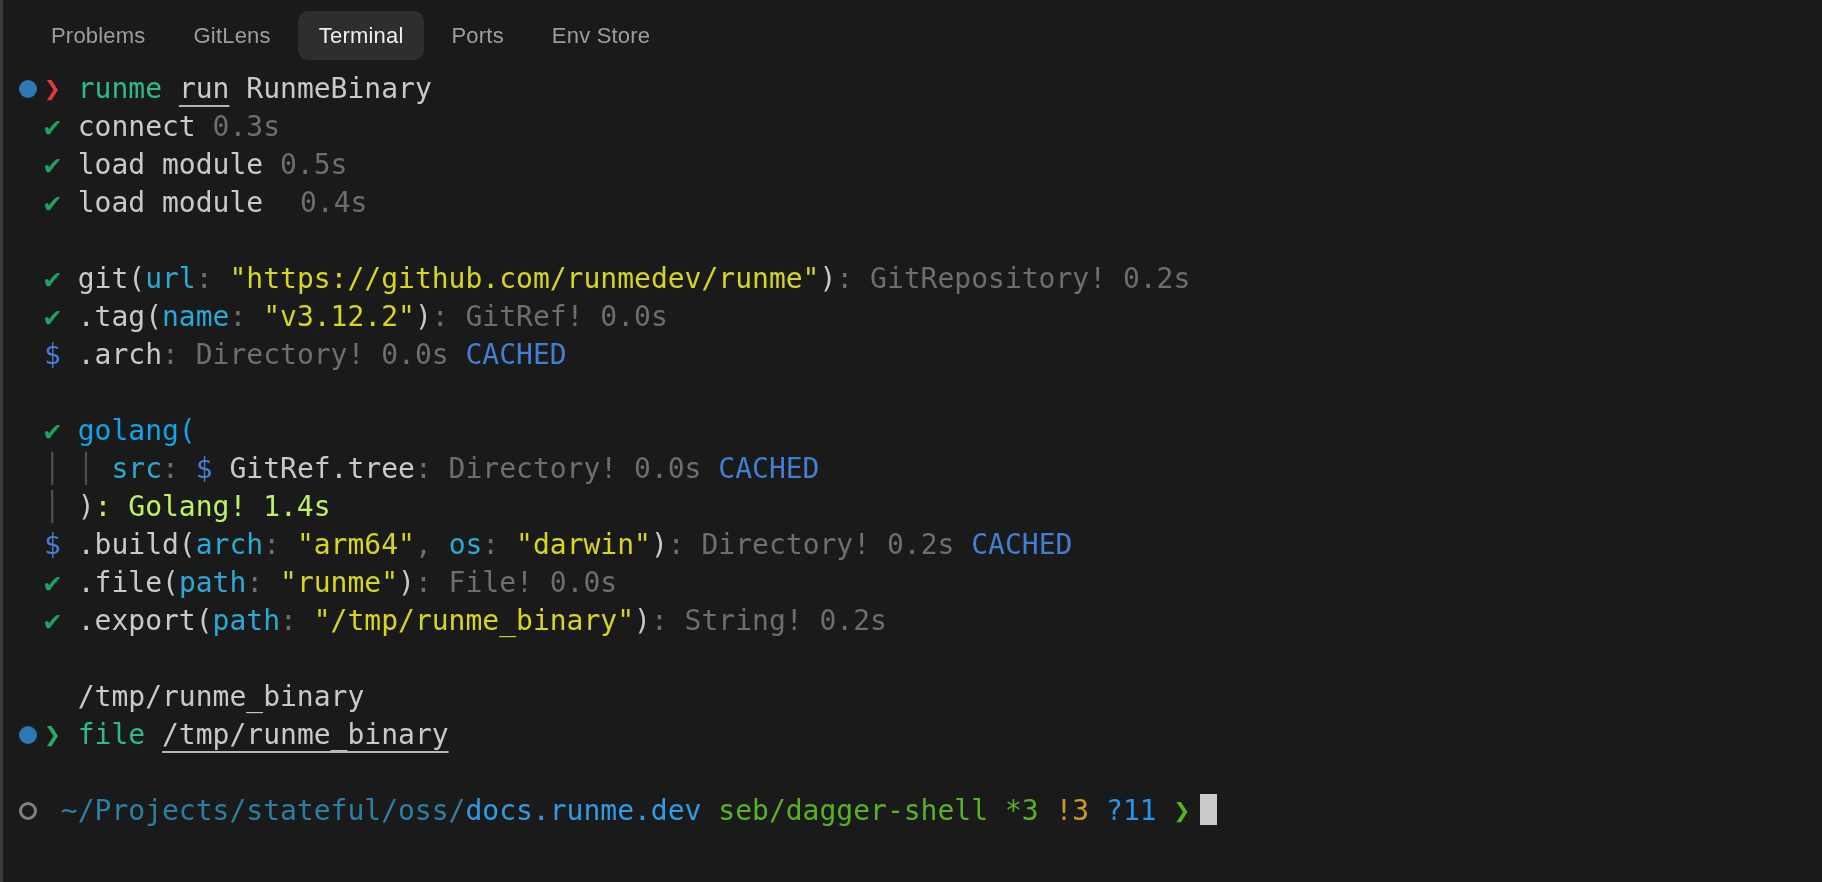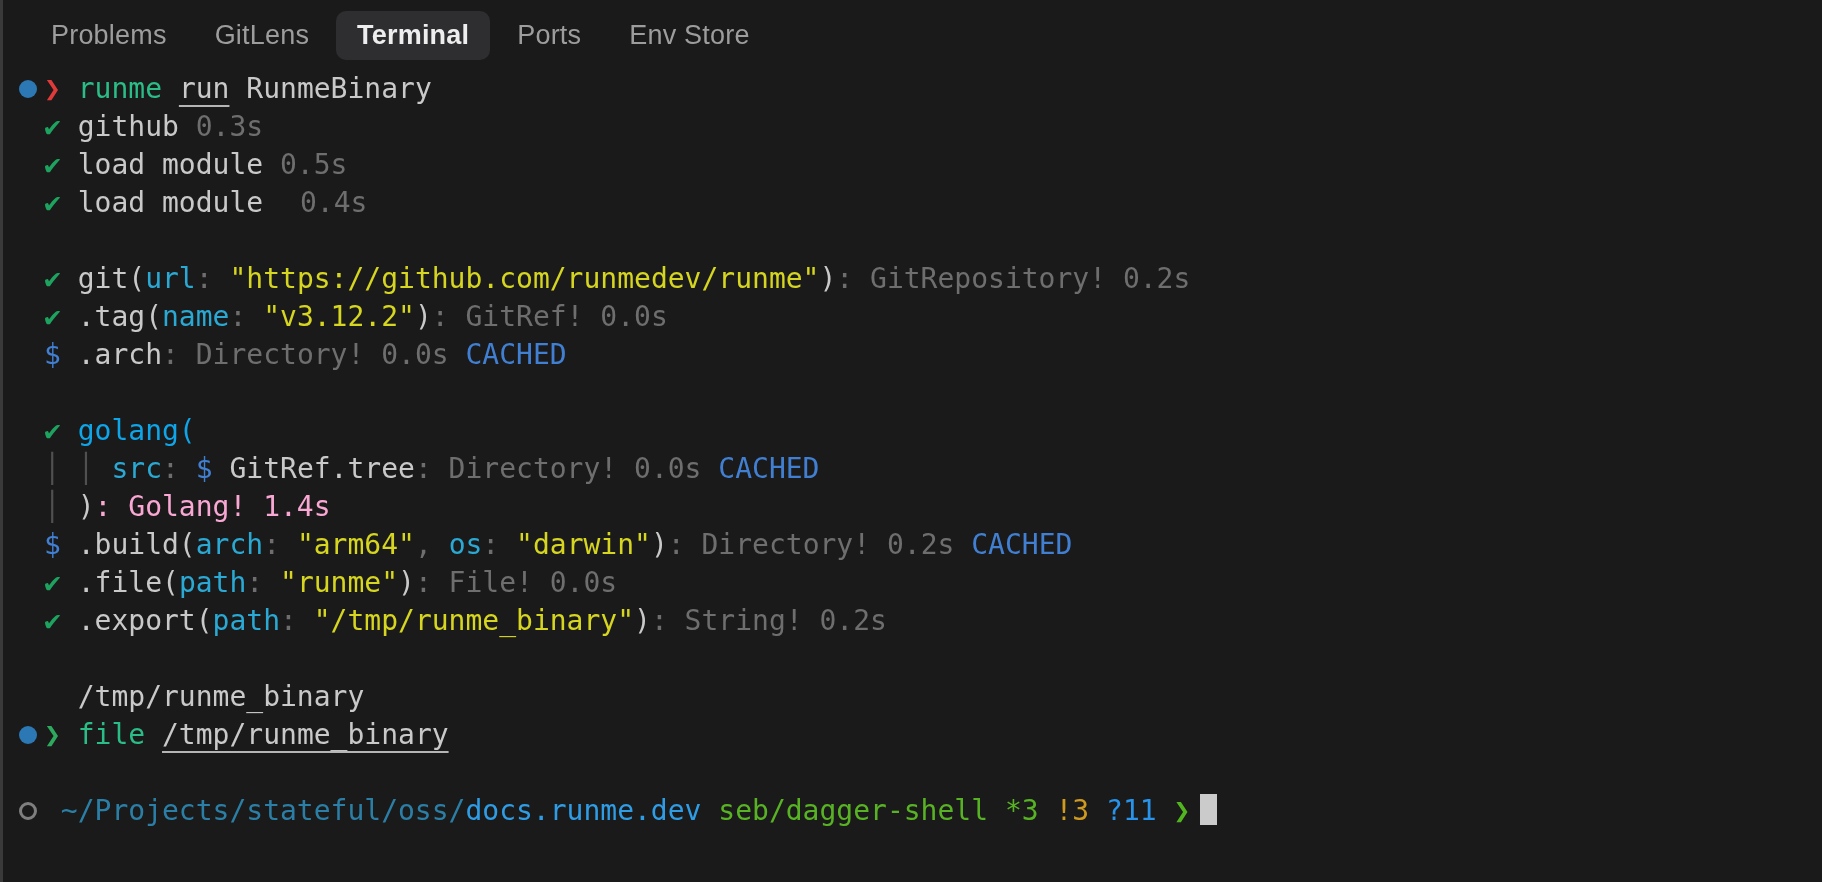--- a/index.html
+++ b/index.html
@@ -14,28 +14,28 @@
     content:"";position:absolute;left:0;top:0;bottom:0;width:3px;
     background:#3a3a3a;
   }
   
   .tabbar{
     display:flex;align-items:flex-start;
     padding:11px 0 0 30px;height:61px;
     box-sizing:border-box;
   }
   .tab{
-    font-size:27px;line-height:49px;height:49px;
+    font-size:22px;line-height:49px;height:49px;
     padding:0 21px;margin-right:6px;
     color:#9d9d9d;border-radius:10px;
     cursor:pointer;white-space:nowrap;
     letter-spacing:.2px;
   }
   .tab.active{
-    background:#2e2e31;color:#eeeeee;font-weight:bold;
+    background:#2e2e31;color:#eeeeee;font-weight:normal;
   }
   
   .terminal{
     padding-top:9px;
     font-family:"DejaVu Sans Mono", monospace;
     font-size:28px;
   }
   .tline{
     display:flex;align-items:center;
     height:38px;line-height:38px;
@@ -67,31 +67,31 @@
 <div id="app">
   <div class="tabbar" id="tabbar">
       <div class="tab">Problems</div>
       <div class="tab">GitLens</div>
       <div class="tab active">Terminal</div>
       <div class="tab">Ports</div>
       <div class="tab">Env Store</div>
     </div>
   <div class="terminal" id="terminal">
       <div class="tline"><span class="gutter"><span class="dot" style="background: rgb(43, 120, 180);"></span></span><span class="seg" style="color: rgb(224, 58, 58);">❯ </span><span class="seg" style="color: rgb(43, 189, 135);">runme</span><span class="seg" style="color: rgb(201, 201, 201);"> </span><span class="seg u" style="color: rgb(201, 201, 201);">run</span><span class="seg" style="color: rgb(201, 201, 201);"> RunmeBinary</span></div>
-      <div class="tline"><span class="gutter"></span><span class="seg" style="color: rgb(29, 163, 95);">✔ </span><span class="seg" style="color: rgb(201, 201, 201);">github </span><span class="seg" style="color: rgb(110, 110, 110);">0.3s</span></div>
+      <div class="tline"><span class="gutter"></span><span class="seg" style="color: rgb(29, 163, 95);">✔ </span><span class="seg" style="color: rgb(201, 201, 201);">connect </span><span class="seg" style="color: rgb(110, 110, 110);">0.3s</span></div>
       <div class="tline"><span class="gutter"></span><span class="seg" style="color: rgb(29, 163, 95);">✔ </span><span class="seg" style="color: rgb(201, 201, 201);">load module </span><span class="seg" style="color: rgb(110, 110, 110);">0.5s</span></div>
       <div class="tline"><span class="gutter"></span><span class="seg" style="color: rgb(29, 163, 95);">✔ </span><span class="seg" style="color: rgb(201, 201, 201);">load module </span><span class="seg" style="color: rgb(110, 110, 110); margin-left: 20px;">0.4s</span></div>
       <div class="tline"><span class="gutter"></span></div>
       <div class="tline"><span class="gutter"></span><span class="seg" style="color: rgb(29, 163, 95);">✔ </span><span class="seg" style="color: rgb(201, 201, 201);">git(</span><span class="seg" style="color: rgb(42, 169, 212);">url</span><span class="seg" style="color: rgb(110, 110, 110);">: </span><span class="seg" style="color: rgb(214, 213, 31);">"https://github.com/runmedev/runme"</span><span class="seg" style="color: rgb(201, 201, 201);">)</span><span class="seg" style="color: rgb(110, 110, 110);">: GitRepository! 0.2s</span></div>
       <div class="tline"><span class="gutter"></span><span class="seg" style="color: rgb(29, 163, 95);">✔ </span><span class="seg" style="color: rgb(201, 201, 201);">.tag(</span><span class="seg" style="color: rgb(42, 169, 212);">name</span><span class="seg" style="color: rgb(110, 110, 110);">: </span><span class="seg" style="color: rgb(214, 213, 31);">"v3.12.2"</span><span class="seg" style="color: rgb(201, 201, 201);">)</span><span class="seg" style="color: rgb(110, 110, 110);">: GitRef! 0.0s</span></div>
       <div class="tline"><span class="gutter"></span><span class="seg" style="color: rgb(65, 127, 210);">$ </span><span class="seg" style="color: rgb(201, 201, 201);">.arch</span><span class="seg" style="color: rgb(110, 110, 110);">: Directory! 0.0s </span><span class="seg" style="color: rgb(65, 127, 210);">CACHED</span></div>
       <div class="tline"><span class="gutter"></span></div>
       <div class="tline"><span class="gutter"></span><span class="seg" style="color: rgb(29, 163, 95);">✔ </span><span class="seg" style="color: #0ea5e9;">golang(</span></div>
       <div class="tline"><span class="gutter"></span><span class="seg" style="color: rgb(80, 80, 80);">│ </span><span class="seg" style="color: rgb(80, 80, 80);">│ </span><span class="seg" style="color: rgb(42, 169, 212);">src</span><span class="seg" style="color: rgb(110, 110, 110);">: </span><span class="seg" style="color: rgb(65, 127, 210);">$</span><span class="seg" style="color: rgb(201, 201, 201);"> GitRef.tree</span><span class="seg" style="color: rgb(110, 110, 110);">: Directory! 0.0s </span><span class="seg" style="color: rgb(65, 127, 210);">CACHED</span></div>
-      <div class="tline"><span class="gutter"></span><span class="seg" style="color: rgb(80, 80, 80);">│ </span><span class="seg" style="color: rgb(201, 201, 201);">)</span><span class="seg" style="color: #f9a8d4;">: Golang! 1.4s</span></div>
+      <div class="tline"><span class="gutter"></span><span class="seg" style="color: rgb(80, 80, 80);">│ </span><span class="seg" style="color: rgb(201, 201, 201);">)</span><span class="seg" style="color: #bef264;">: Golang! 1.4s</span></div>
       <div class="tline"><span class="gutter"></span><span class="seg" style="color: rgb(65, 127, 210);">$ </span><span class="seg" style="color: rgb(201, 201, 201);">.build(</span><span class="seg" style="color: rgb(42, 169, 212);">arch</span><span class="seg" style="color: rgb(110, 110, 110);">: </span><span class="seg" style="color: rgb(214, 213, 31);">"arm64"</span><span class="seg" style="color: rgb(110, 110, 110);">, </span><span class="seg" style="color: rgb(42, 169, 212);">os</span><span class="seg" style="color: rgb(110, 110, 110);">: </span><span class="seg" style="color: rgb(214, 213, 31);">"darwin"</span><span class="seg" style="color: rgb(201, 201, 201);">)</span><span class="seg" style="color: rgb(110, 110, 110);">: Directory! 0.2s </span><span class="seg" style="color: rgb(65, 127, 210);">CACHED</span></div>
       <div class="tline"><span class="gutter"></span><span class="seg" style="color: rgb(29, 163, 95);">✔ </span><span class="seg" style="color: rgb(201, 201, 201);">.file(</span><span class="seg" style="color: rgb(42, 169, 212);">path</span><span class="seg" style="color: rgb(110, 110, 110);">: </span><span class="seg" style="color: rgb(214, 213, 31);">"runme"</span><span class="seg" style="color: rgb(201, 201, 201);">)</span><span class="seg" style="color: rgb(110, 110, 110);">: File! 0.0s</span></div>
       <div class="tline"><span class="gutter"></span><span class="seg" style="color: rgb(29, 163, 95);">✔ </span><span class="seg" style="color: rgb(201, 201, 201);">.export(</span><span class="seg" style="color: rgb(42, 169, 212);">path</span><span class="seg" style="color: rgb(110, 110, 110);">: </span><span class="seg" style="color: rgb(214, 213, 31);">"/tmp/runme_binary"</span><span class="seg" style="color: rgb(201, 201, 201);">)</span><span class="seg" style="color: rgb(110, 110, 110);">: String! 0.2s</span></div>
       <div class="tline"><span class="gutter"></span></div>
       <div class="tline"><span class="gutter"></span><span class="seg" style="color: rgb(201, 201, 201);">  /tmp/runme_binary</span></div>
       <div class="tline"><span class="gutter"><span class="dot" style="background: rgb(43, 120, 180);"></span></span><span class="seg" style="color: rgb(45, 170, 94);">❯ </span><span class="seg" style="color: rgb(43, 189, 135);">file</span><span class="seg" style="color: rgb(201, 201, 201);"> </span><span class="seg u" style="color: rgb(201, 201, 201);">/tmp/runme_binary</span></div>
       <div class="tline"><span class="gutter"></span></div>
       <div class="tline"><span class="gutter"><span class="ring"></span></span><span class="seg" style="color: rgb(43, 127, 166);"> ~/Projects/stateful/oss/</span><span class="seg b" style="color: rgb(47, 157, 230);">docs.runme.dev</span><span class="seg" style="color: rgb(201, 201, 201);"> </span><span class="seg" style="color: rgb(88, 179, 36);">seb/dagger-shell *3</span><span class="seg" style="color: rgb(201, 201, 201);"> </span><span class="seg" style="color: rgb(207, 154, 32);">!3</span><span class="seg" style="color: rgb(201, 201, 201);"> </span><span class="seg" style="color: rgb(39, 147, 234);">?11</span><span class="seg" style="color: rgb(201, 201, 201);"> </span><span class="seg" style="color: rgb(82, 181, 31);">❯</span><span class="cursor" style="background: rgb(203, 203, 203);"></span></div>
     </div>
 </div>

